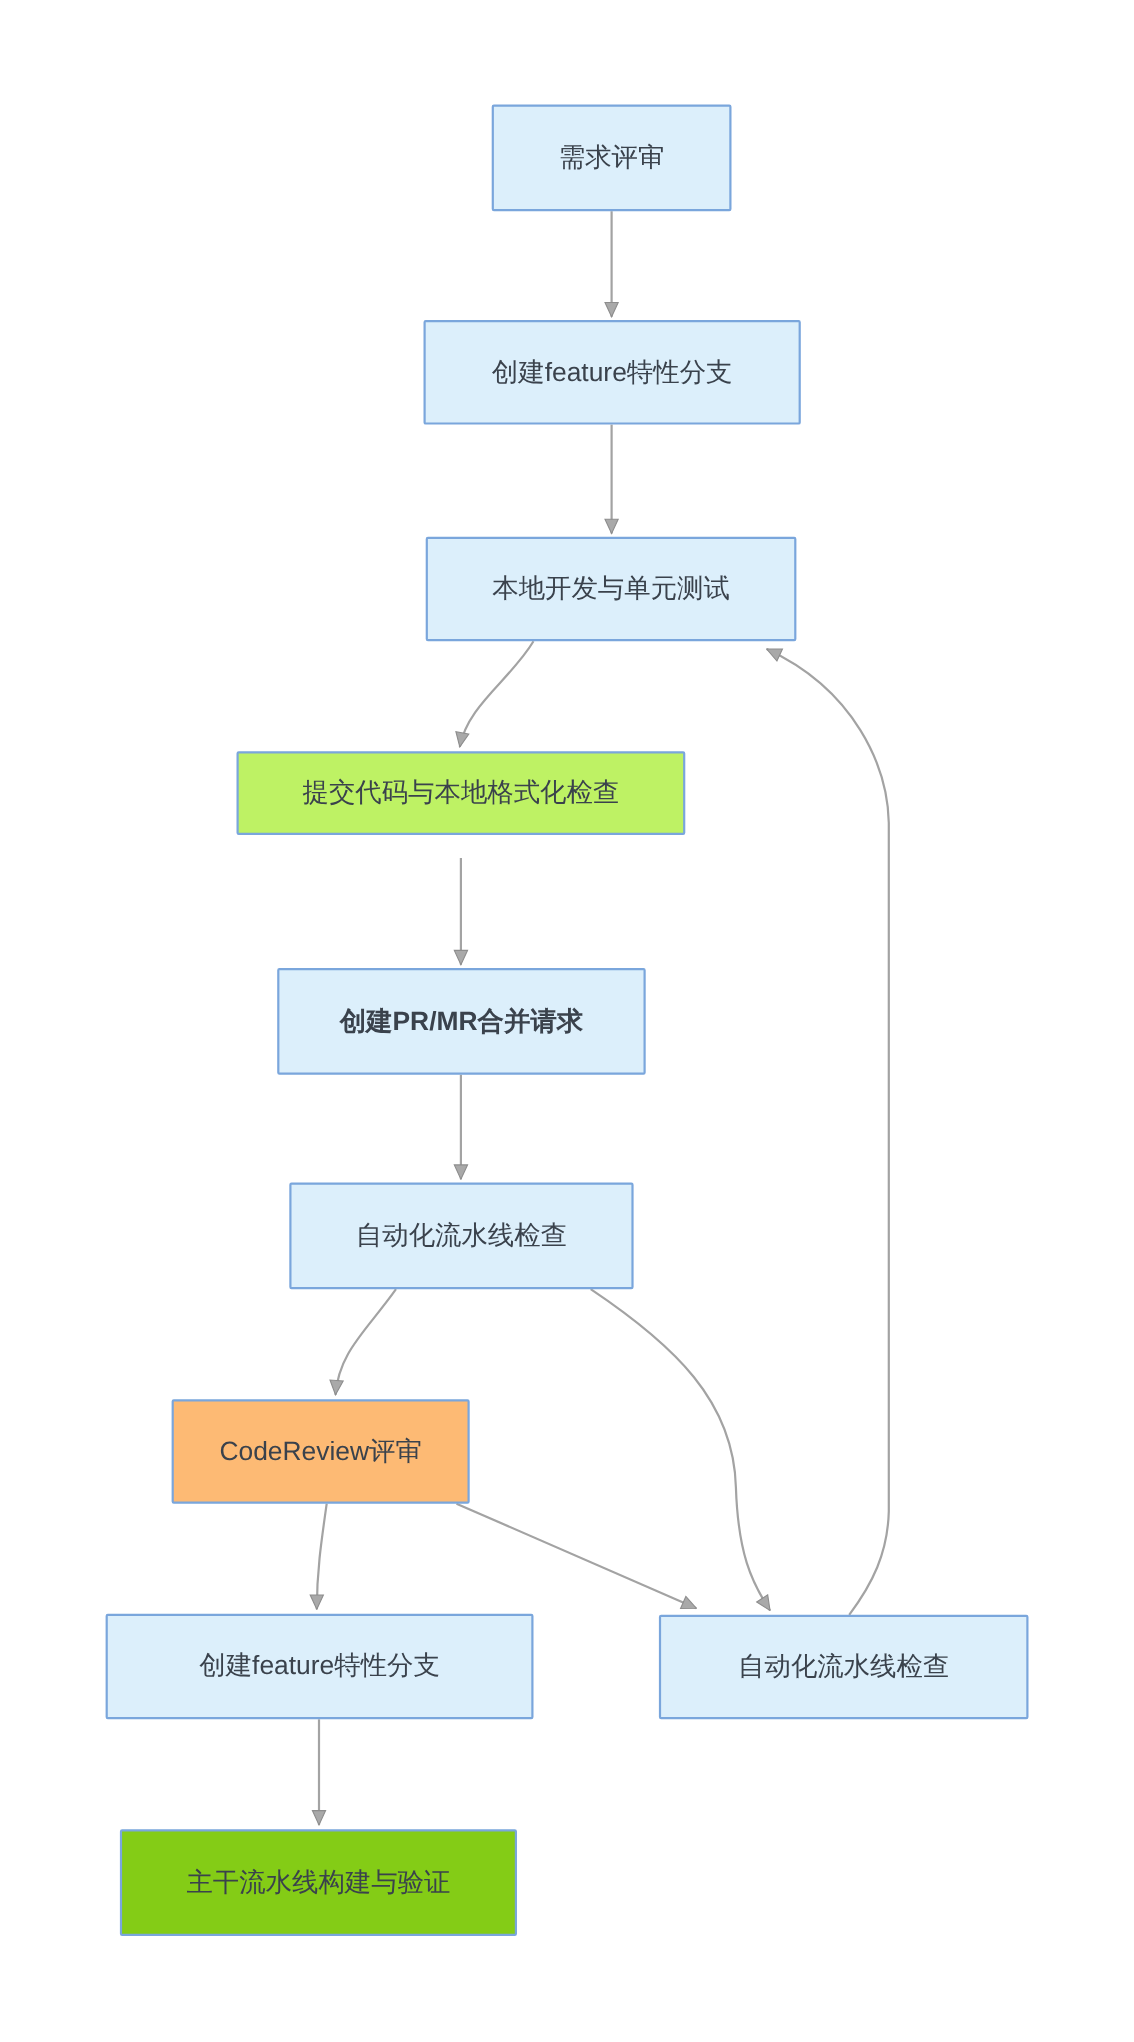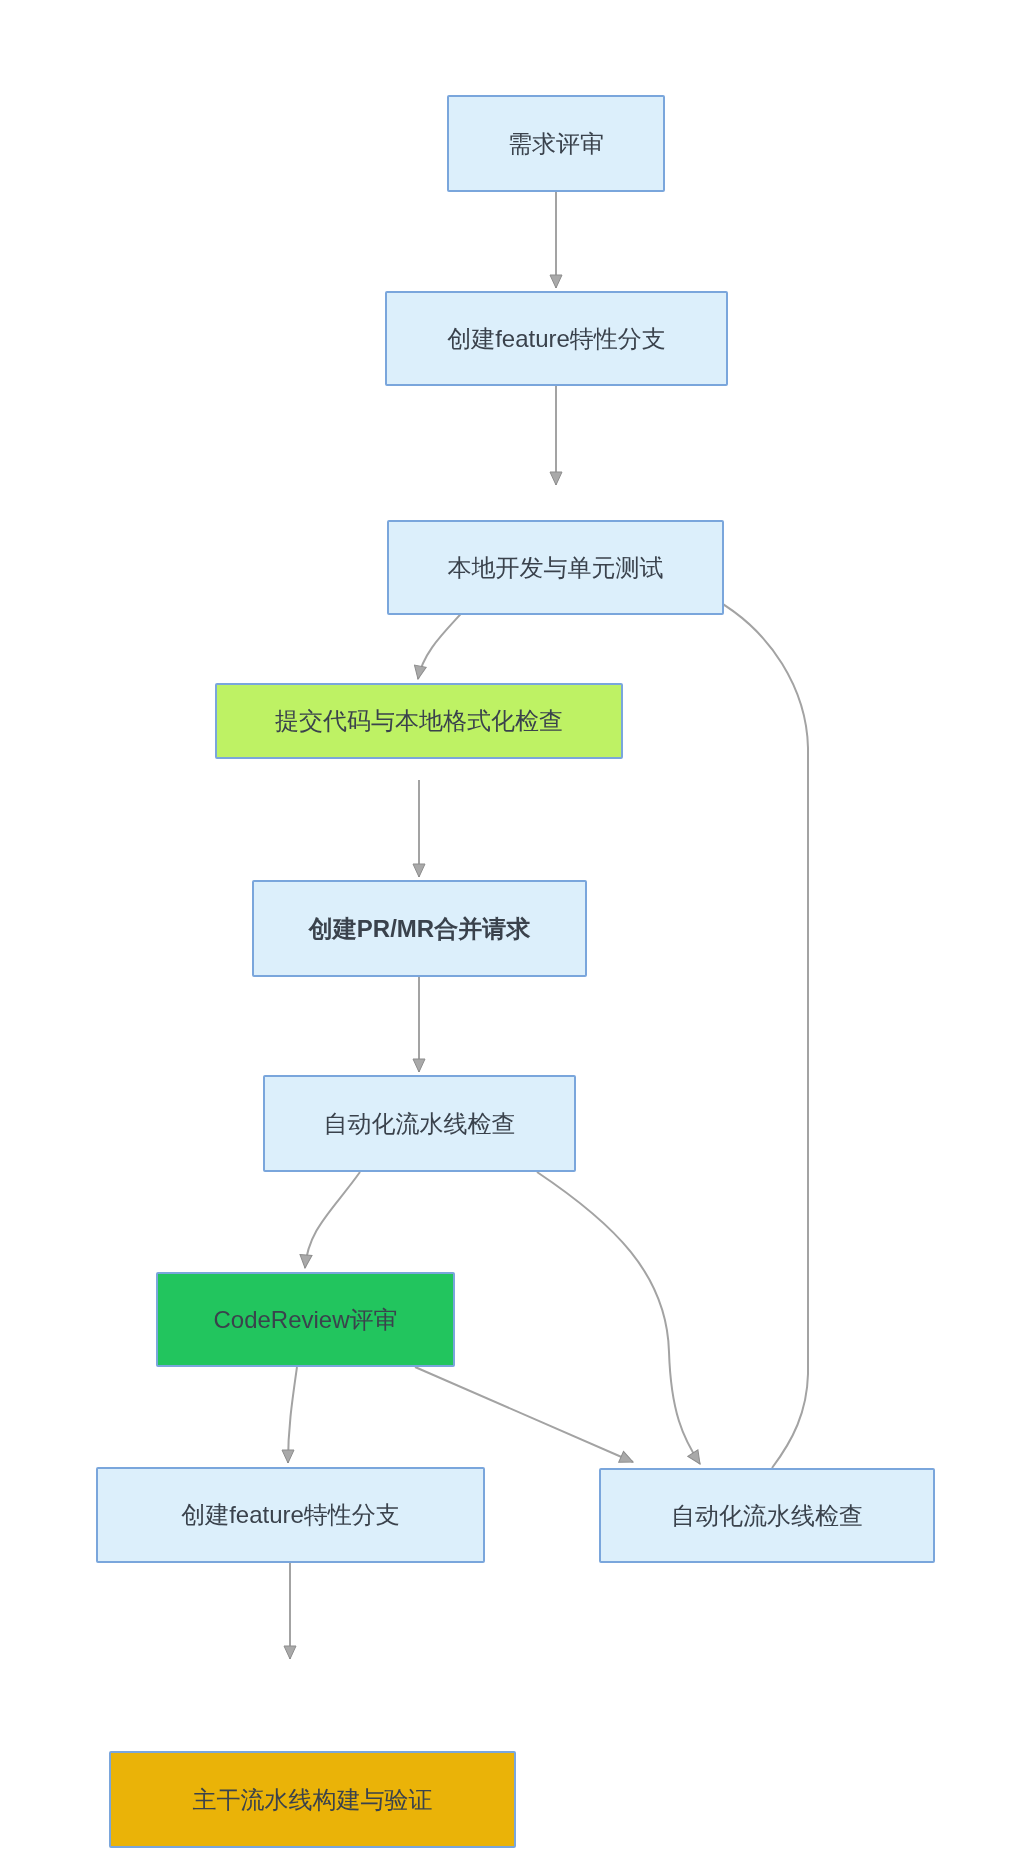--- a/index.html
+++ b/index.html
@@ -80,40 +80,40 @@
       </g>
   </svg>
 
   <div id="node-layer">
       <div class="node" style="left: 447px; top: 95px; width: 218px; height: 97px; background: rgb(220, 239, 251); border-color: rgb(122, 166, 220); color: rgb(58, 66, 76);">
         <span>需求评审</span>
       </div>
       <div class="node" style="left: 385px; top: 291px; width: 343px; height: 95px; background: rgb(220, 239, 251); border-color: rgb(122, 166, 220); color: rgb(58, 66, 76);">
         <span>创建feature特性分支</span>
       </div>
-      <div class="node" style="left: 387px; top: 488px; width: 337px; height: 95px; background: rgb(220, 239, 251); border-color: rgb(122, 166, 220); color: rgb(58, 66, 76); margin-top: 32px;">
+      <div class="node" style="left: 387px; top: 488px; width: 337px; height: 95px; background: rgb(220, 239, 251); border-color: rgb(122, 166, 220); color: rgb(58, 66, 76);">
         <span>本地开发与单元测试</span>
       </div>
       <div class="node" style="left: 215px; top: 683px; width: 408px; height: 76px; background: #bef264; border-color: rgb(122, 166, 220); color: rgb(58, 66, 76);">
         <span>提交代码与本地格式化检查</span>
       </div>
       <div class="node" style="left: 252px; top: 880px; width: 335px; height: 97px; background: rgb(220, 239, 251); border-color: rgb(122, 166, 220); color: rgb(58, 66, 76); font-weight: bold;">
         <span>创建PR/MR合并请求</span>
       </div>
       <div class="node" style="left: 263px; top: 1075px; width: 313px; height: 97px; background: rgb(220, 239, 251); border-color: rgb(122, 166, 220); color: rgb(58, 66, 76);">
         <span>自动化流水线检查</span>
       </div>
-      <div class="node" style="left: 156px; top: 1272px; width: 299px; height: 95px; background: #22c55e; border-color: rgb(122, 166, 220); color: rgb(58, 66, 76);">
+      <div class="node" style="left: 156px; top: 1272px; width: 271px; height: 95px; background: #fdba74; border-color: rgb(122, 166, 220); color: rgb(58, 66, 76);">
         <span>CodeReview评审</span>
       </div>
       <div class="node" style="left: 96px; top: 1467px; width: 389px; height: 96px; background: rgb(220, 239, 251); border-color: rgb(122, 166, 220); color: rgb(58, 66, 76);">
         <span>创建feature特性分支</span>
       </div>
       <div class="node" style="left: 599px; top: 1468px; width: 336px; height: 95px; background: rgb(220, 239, 251); border-color: rgb(122, 166, 220); color: rgb(58, 66, 76);">
         <span>自动化流水线检查</span>
       </div>
-      <div class="node" style="left: 109px; top: 1751px; width: 407px; height: 97px; background: #eab308; border-color: rgb(122, 166, 220); color: rgb(58, 66, 76);">
+      <div class="node" style="left: 109px; top: 1663px; width: 361px; height: 97px; background: #84cc16; border-color: rgb(122, 166, 220); color: rgb(58, 66, 76);">
         <span>主干流水线构建与验证</span>
       </div>
     </div>
 
 
 </div>
 
 </body></html>

